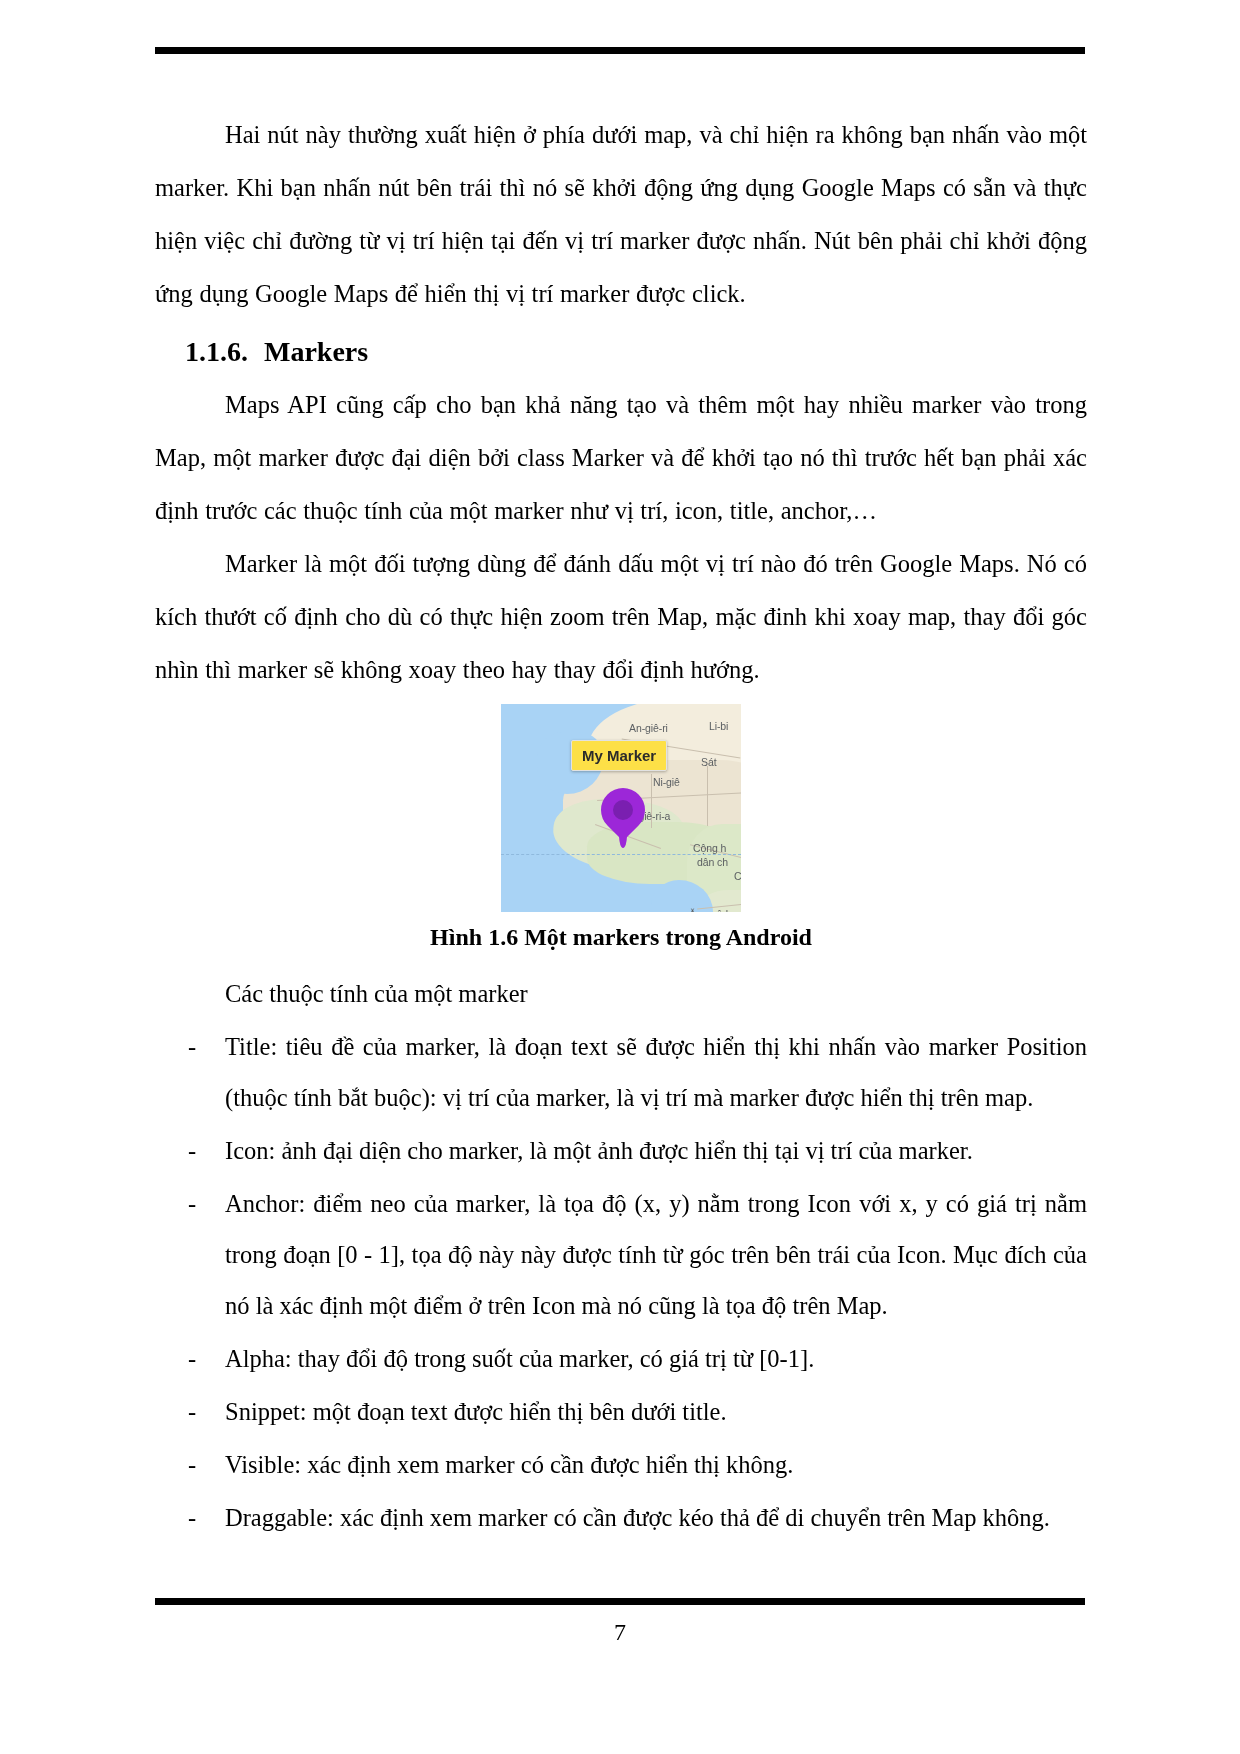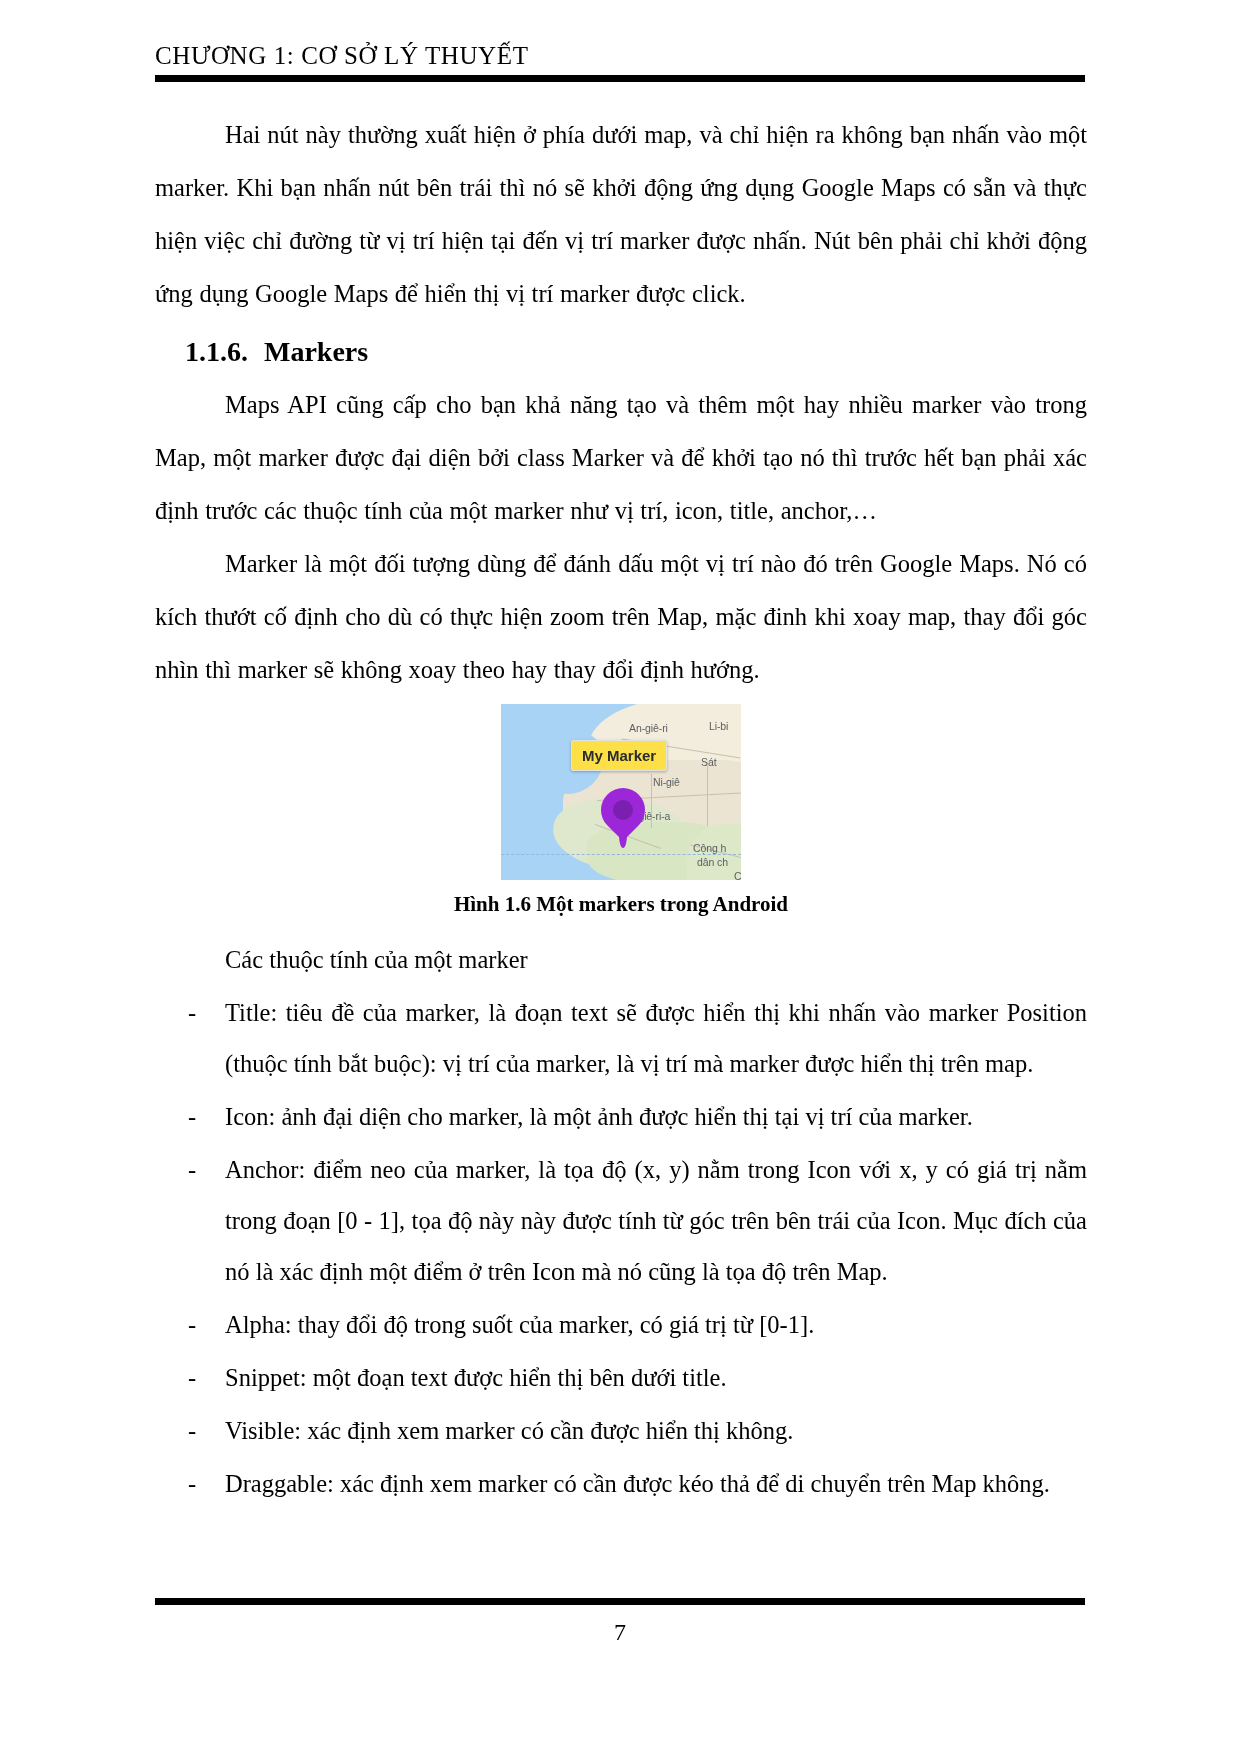--- a/index.html
+++ b/index.html
@@ -73,21 +73,21 @@
   .figure {
     margin: 8px 0 0 0;
     text-align: center;
   }
 
   
   .map {
     position: relative;
     display: inline-block;
     width: 240px;
-    height: 176px;
+    height: 208px;
     overflow: hidden;
     background: #a9d3f5;
     font-family: "Liberation Sans", "DejaVu Sans", sans-serif;
     vertical-align: top;
   }
   .ocean {
     position: absolute; inset: 0;
     background: #a9d3f5;
   }
   
@@ -225,21 +225,21 @@
     position: absolute;
     left: 118px; top: 118px;
     width: 8px; height: 26px;
     background: #9c27d8;
     border-radius: 0 0 50% 50%;
     z-index: 5;
   }
 
   .caption {
     margin: 12px 0 0 0;
-    font-size: 21px;
+    font-size: 24px;
     font-weight: bold;
     text-align: center;
     font-family: "Liberation Serif", "DejaVu Serif", serif;
   }
 
   p.italic-lead {
     margin: 18px 0 0 0;
     font-size: 24.5px;
     line-height: 50px;
     text-indent: 70px;
@@ -281,21 +281,20 @@
     font-size: 24px;
     font-family: "Liberation Serif", "DejaVu Serif", serif;
   }
 </style>
 </head>
 <body>
 
 <div class="page">
 
   <div class="header-zone">
-    <div class="header-title">CHƯƠNG 1: CƠ SỞ LÝ THUYẾT</div>
     <div class="header-rule"></div>
   </div>
 
   <div class="content">
 
     <p class="para">Hai nút này thường xuất hiện ở phía dưới map, và chỉ hiện ra không bạn nhấn vào một marker. Khi bạn nhấn nút bên trái thì nó sẽ khởi động ứng dụng Google Maps có sẵn và thực hiện việc chỉ đường từ vị trí hiện tại đến vị trí marker được nhấn. Nút bên phải chỉ khởi động ứng dụng Google Maps để hiển thị vị trí marker được click.</p>
 
     <h3 class="section-heading">
       <span class="num">1.1.6.</span><span>Markers</span>
     </h3>

